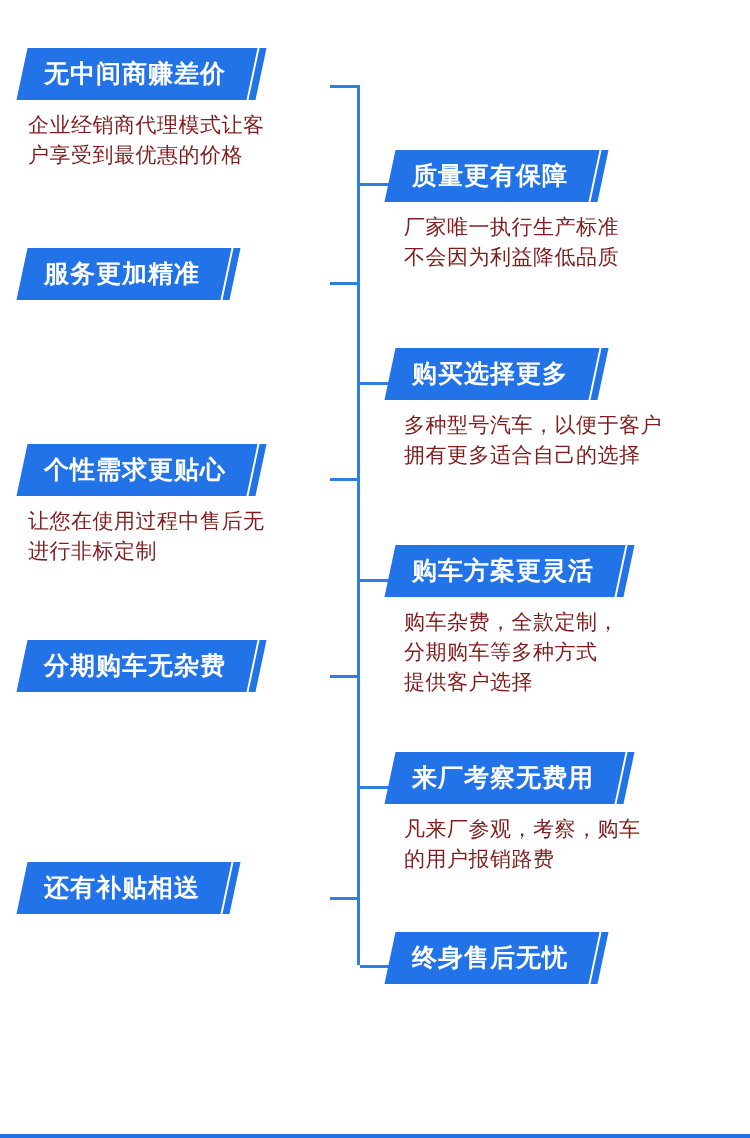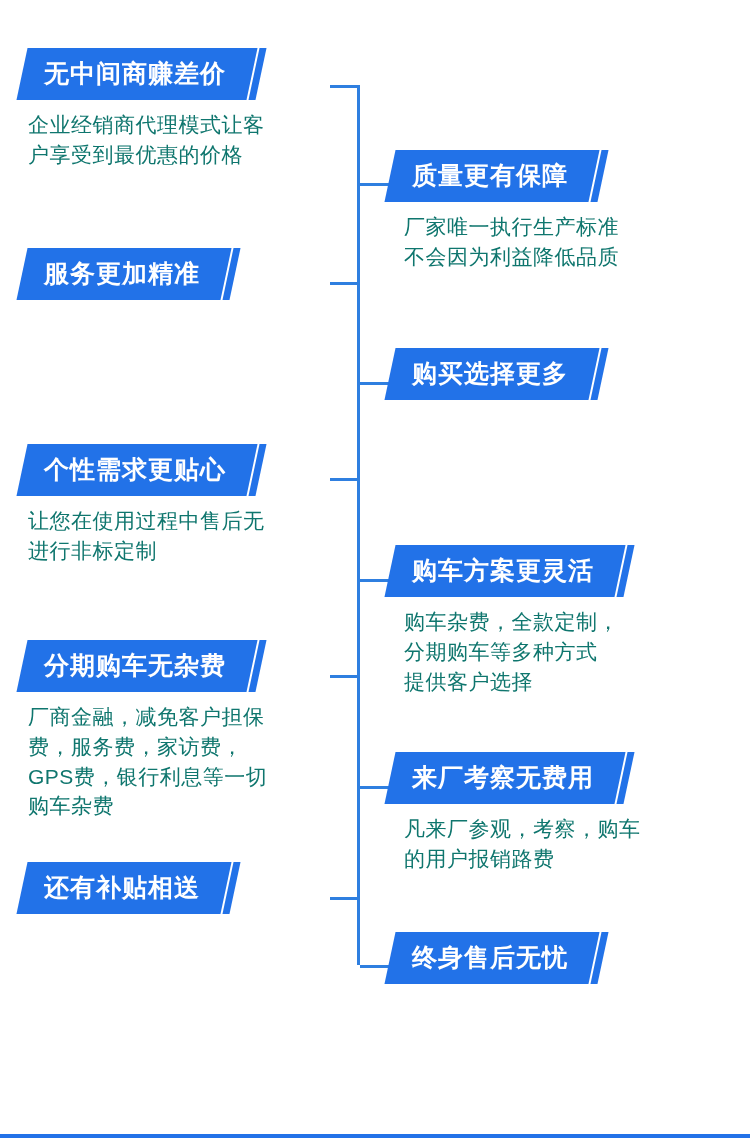--- a/index.html
+++ b/index.html
@@ -66,21 +66,21 @@
     position: absolute;
     right: -9px;
     top: 0;
     width: 7px;
     height: 100%;
     background: #2272e8;
   }
 
   .item .desc {
     margin-top: 10px;
-    color: #0f766e;
+    color: #7f1d1d;
     font-size: 21px;
     line-height: 1.42;
     letter-spacing: 0.5px;
     white-space: pre-line;
   }
   .item.left .desc  { padding-left: 6px; }
   .item.right .desc { padding-left: 14px; }
 
   
   #item-0 { top: 48px; }
@@ -142,44 +142,42 @@
       <span>个性需求更贴心</span>
     </div>
     <div class="desc">让您在使用过程中售后无
 进行非标定制</div>
   </div>
 
   <div class="item left" id="item-3">
     <div class="banner">
       <span>分期购车无杂费</span>
     </div>
-    <div class="desc">厂商金融，减免客户担保
-费，服务费，家访费，
-GPS费，银行利息等一切
-购车杂费</div>
   </div>
 
   <div class="item left" id="item-4">
     <div class="banner">
       <span>还有补贴相送</span>
     </div>
   </div>
 
   <div class="item right" id="item-5">
     <div class="banner">
       <span>质量更有保障</span>
     </div>
     <div class="desc">厂家唯一执行生产标准
 不会因为利益降低品质</div>
   </div>
 
   <div class="item right" id="item-6">
     <div class="banner">
       <span>购买选择更多</span>
     </div>
+    <div class="desc">多种型号汽车，以便于客户
+拥有更多适合自己的选择</div>
   </div>
 
   <div class="item right" id="item-7">
     <div class="banner">
       <span>购车方案更灵活</span>
     </div>
     <div class="desc">购车杂费，全款定制，
 分期购车等多种方式
 提供客户选择</div>
   </div>

